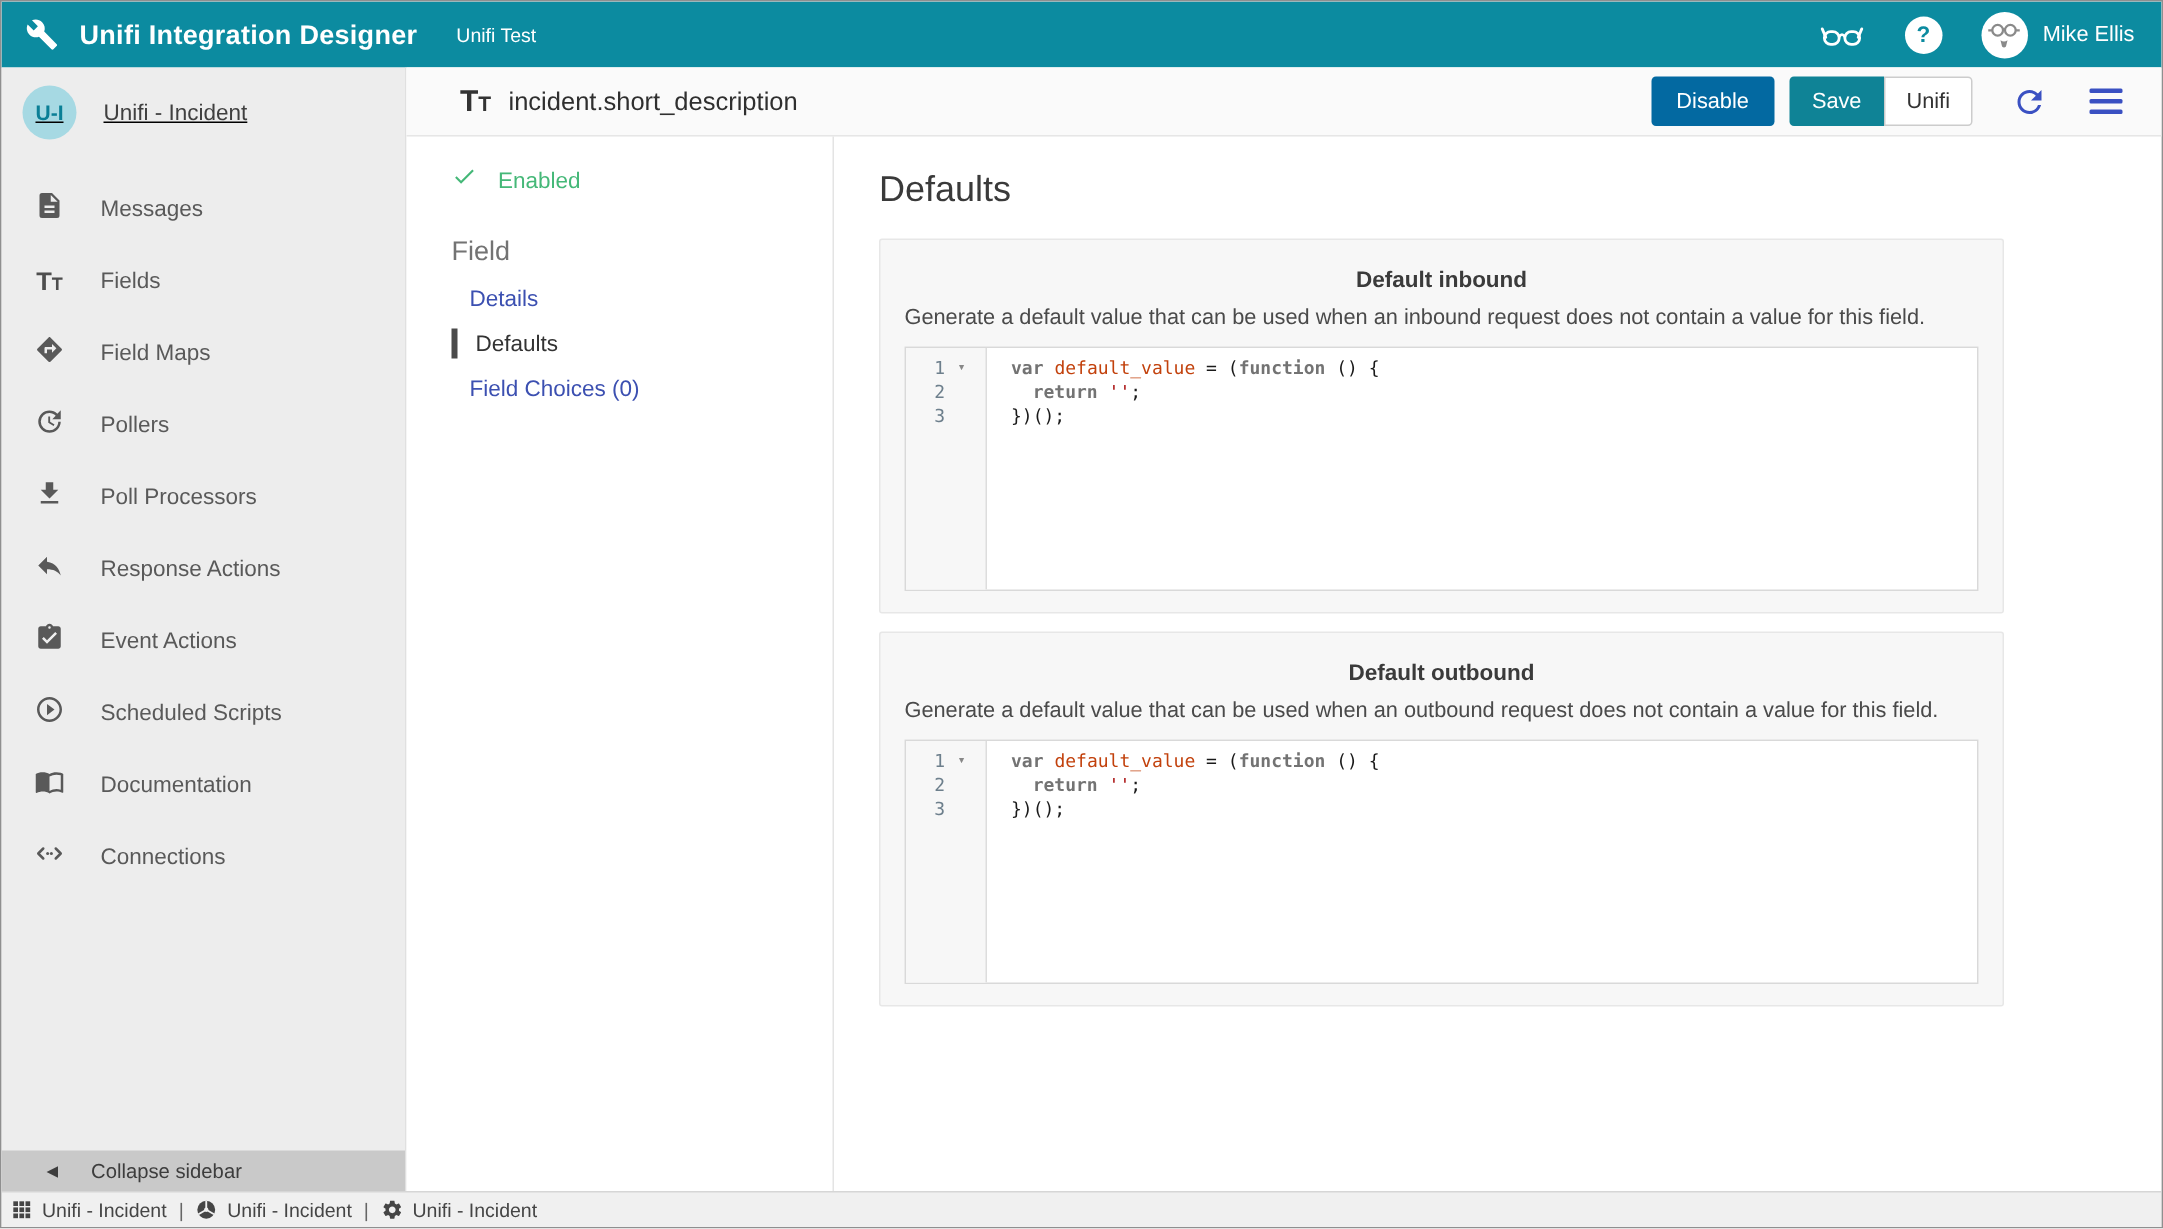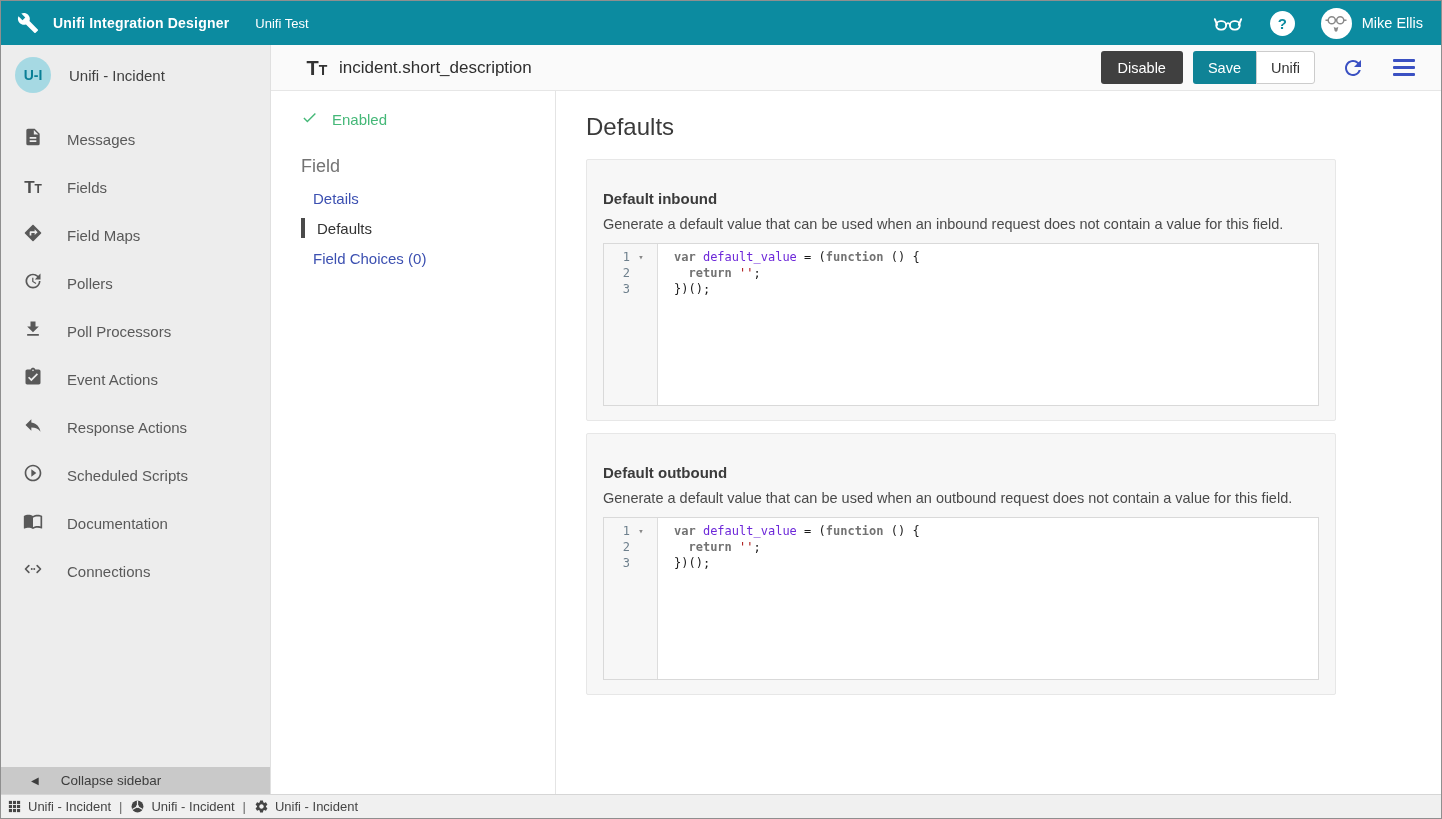--- a/index.html
+++ b/index.html
@@ -2,32 +2,32 @@
 <html><head>
 <meta charset="utf-8">
 <style>
   * { box-sizing: border-box; }
   body { margin:0; font-family:"Liberation Sans", sans-serif; background:#fff; }
   .app { position:relative; width:1442px; height:819px; border:1px solid #8f8f8f; background:#fff; overflow:hidden; }
 
   
   .topbar { position:absolute; top:0; left:0; right:0; height:44px; background:#0c8ba0; display:flex; align-items:center; color:#fff; }
   .wrench-wrap { margin-left:16px; display:flex; }
-  .app-title { font-size:14px; font-weight:700; margin-left:14px; letter-spacing:.2px; }
+  .app-title { font-size:18px; font-weight:700; margin-left:14px; letter-spacing:.2px; }
   .app-subtitle { font-size:13px; margin-left:26px; }
   .topbar-right { margin-left:auto; display:flex; align-items:center; margin-right:18px; }
   .glasses-wrap { display:flex; cursor:pointer; }
   .help-circle { width:25px; height:25px; border-radius:50%; background:#fff; color:#0c8ba0; display:flex; align-items:center; justify-content:center; font-weight:700; font-size:15px; margin-left:26px; cursor:pointer; }
   .avatar-group { display:flex; align-items:center; margin-left:26px; cursor:pointer; }
   .avatar-circle { width:31px; height:31px; border-radius:50%; background:#fff; display:flex; align-items:center; justify-content:center; overflow:hidden; }
   .user-name { font-size:14.5px; margin-left:10px; }
 
   
   .sidebar { position:absolute; top:44px; left:0; width:270px; bottom:24px; background:#ededed; border-right:1px solid #e0e0e0; }
-  .integration-row { display:flex; align-items:center; height:60px; padding-left:14px; }
+  .integration-row { display:flex; align-items:center; height:60px; padding-left:14px;text-decoration:underline; }
   .int-avatar { width:36px; height:36px; border-radius:50%; background:#a6d9e3; color:#0a7f96; font-weight:700; font-size:14px; display:flex; align-items:center; justify-content:center; }
   .int-name { margin-left:18px; font-size:15px; color:#404040; }
   .nav { margin-top:10px; }
   .nav-item { display:flex; align-items:center; height:48px; padding-left:22px; color:#595959; cursor:pointer; }
   .nav-item svg { flex-shrink:0; }
   .nav-label { margin-left:24px; font-size:15px; }
   .tt-icon { display:inline-flex; align-items:baseline; font-weight:700; color:#4d4d4d; width:20px; justify-content:center; }
   .tt-big { font-size:17px; line-height:1; }
   .tt-small { font-size:12px; line-height:1; }
   .collapse-bar { position:absolute; bottom:0; left:0; right:0; height:27px; background:#c9c9c9; display:flex; align-items:center; color:#3d3d3d; font-size:13.5px; cursor:pointer; }
@@ -37,21 +37,21 @@
   
   .main { position:absolute; top:44px; left:270px; right:0; bottom:24px; display:flex; flex-direction:column; background:#fff; }
   .main-header { height:46px; background:#fafafa; border-bottom:1px solid #e6e6e6; display:flex; align-items:center; flex-shrink:0; }
   .record-title-group { display:flex; align-items:center; margin-left:34px; }
   .record-tt { color:#333; width:24px; }
   .record-tt .tt-big { font-size:20px; }
   .record-tt .tt-small { font-size:14px; }
   .record-title { font-size:17px; color:#2f2f2f; margin-left:10px; }
   .header-actions { margin-left:auto; display:flex; align-items:center; margin-right:20px; }
   .btn { height:33px; display:flex; align-items:center; justify-content:center; font-size:14.5px; cursor:pointer; border:none; font-family:inherit; }
-  .btn-disable { background:#404040; color:#fff; border-radius:3px; padding:0 17px; }
+  .btn-disable { background:#0369a1; color:#fff; border-radius:3px; padding:0 17px; }
   .btn-save { background:#0f8396; color:#fff; border-radius:3px 0 0 3px; padding:0 15px; margin-left:10px; }
   .btn-copy { background:#fff; color:#333; border:1px solid #ccc; border-radius:0 3px 3px 0; padding:0 14px; }
   .icon-btn { color:#3a50c2; margin-left:26px; cursor:pointer; display:flex; align-items:center; }
   .hamburger { display:flex; flex-direction:column; gap:3.5px; cursor:pointer; margin-left:28px; margin-right:6px; }
   .hamburger span { display:block; width:22px; height:3.5px; background:#3a50c2; border-radius:1px; }
 
   .content-row { flex:1; display:flex; min-height:0; }
   .subnav { width:285px; border-right:1px solid #e4e4e4; padding-top:18px; flex-shrink:0; }
   .enabled-row { display:flex; align-items:center; margin-left:30px; color:#45b878; cursor:pointer; }
   .enabled-label { margin-left:14px; font-size:15px; }
@@ -59,32 +59,32 @@
   .subnav-links { margin-top:6px; }
   .subnav-link { display:flex; align-items:center; height:30px; margin-left:30px; font-size:15px; color:#3c50b1; cursor:pointer; }
   .subnav-link .link-text { margin-left:12px; }
   .active-bar { width:4px; height:20px; background:#4a4a4a; display:none; }
   .subnav-link.active { color:#333; }
   .subnav-link.active .active-bar { display:block; }
 
   .content { flex:1; padding:14px 0 0 30px; overflow:hidden; }
   .page-title { font-size:24px; color:#3a3a3a; font-weight:400; margin:8px 0 18px 0; }
   .card { width:750px; background:#f7f7f7; border:1px solid #e7e7e7; border-radius:2px; padding:10px 16px 14px 16px; margin-bottom:12px; }
-  .card-title { font-size:15px; font-weight:700; color:#3b3b3b; margin-top:20px; }
+  .card-title { font-size:15px; font-weight:700; color:#3b3b3b; margin-top:8px;text-align:center; }
   .card-desc { font-size:14.5px; color:#4a4a4a; margin-top:9px; }
 
   .editor { margin-top:11px; height:163px; background:#fff; border:1px solid #d9d9d9; display:flex; font-family:"DejaVu Sans Mono", monospace; font-size:12px; line-height:16px; cursor:text; }
   .cm-gutter { width:54px; background:#f7f7f7; border-right:1px solid #ddd; padding-top:5px; flex-shrink:0; }
   .cm-gutter-row { display:flex; height:16px; }
   .cm-lineno { width:26px; text-align:right; color:#6d7f8c; }
   .cm-fold { width:22px; text-align:center; color:#888; font-size:9px; line-height:16px; cursor:pointer; }
   .cm-code { padding:5px 0 0 16px; white-space:pre; }
   .cm-line { height:16px; }
   .tok-keyword { color:#737373; font-weight:bold; }
-  .tok-def { color:#6d28d9; }
+  .tok-def { color:#c2410c; }
   .tok-string { color:#aa1111; }
   .tok-plain { color:#1a1a1a; }
 
   
   .statusbar { position:absolute; left:0; right:0; bottom:0; height:24px; background:#f0f0f0; border-top:1px solid #d6d6d6; display:flex; align-items:center; font-size:13px; color:#454545; }
   .sb-left { display:flex; align-items:center; margin-left:6px; }
   .sb-item { display:flex; align-items:center; cursor:pointer; }
   .sb-item svg { margin-right:6px; }
   .sb-sep { margin:0 8px; color:#666; }
   .sb-right { margin-left:auto; margin-right:8px; display:flex; align-items:center;margin-top:37px; }
@@ -164,29 +164,29 @@
         <span class="nav-label">Pollers</span>
       </div>
       <div class="nav-item">
         <span><svg width="20" height="20" viewBox="0 0 24 24" fill="currentColor">
               <path d="M19 9h-4V3H9v6H5l7 7 7-7zM5 18v2h14v-2H5z"></path>
             </svg></span>
         <span class="nav-label">Poll Processors</span>
       </div>
       <div class="nav-item">
         <span><svg width="20" height="20" viewBox="0 0 24 24" fill="currentColor">
+              <path d="M10 9V5l-7 7 7 7v-4.1c5 0 8.5 1.6 11 5.1-1-5-4-10-11-11z"></path>
+            </svg></span>
+        <span class="nav-label">Response Actions</span>
+      </div>
+      <div class="nav-item">
+        <span><svg width="20" height="20" viewBox="0 0 24 24" fill="currentColor">
               <path d="M19 3h-4.18C14.4 1.84 13.3 1 12 1c-1.3 0-2.4.84-2.82 2H5c-1.1 0-2 .9-2 2v14c0 1.1.9 2 2 2h14c1.1 0 2-.9 2-2V5c0-1.1-.9-2-2-2zm-7 0c.55 0 1 .45 1 1s-.45 1-1 1-1-.45-1-1 .45-1 1-1zm-2 14l-4-4 1.41-1.41L10 14.17l6.59-6.59L18 9l-8 8z"></path>
             </svg></span>
         <span class="nav-label">Event Actions</span>
-      </div>
-      <div class="nav-item">
-        <span><svg width="20" height="20" viewBox="0 0 24 24" fill="currentColor">
-              <path d="M10 9V5l-7 7 7 7v-4.1c5 0 8.5 1.6 11 5.1-1-5-4-10-11-11z"></path>
-            </svg></span>
-        <span class="nav-label">Response Actions</span>
       </div>
       <div class="nav-item">
         <span><svg width="20" height="20" viewBox="0 0 24 24" fill="currentColor">
               <path d="M10 16.5l6-4.5-6-4.5v9zM12 2C6.48 2 2 6.48 2 12s4.48 10 10 10 10-4.48 10-10S17.52 2 12 2zm0 18c-4.41 0-8-3.59-8-8s3.59-8 8-8 8 3.59 8 8-3.59 8-8 8z"></path>
             </svg></span>
         <span class="nav-label">Scheduled Scripts</span>
       </div>
       <div class="nav-item">
         <span><svg width="20" height="20" viewBox="0 0 24 24" fill="currentColor">
               <path d="M21 5c-1.11-.35-2.33-.5-3.5-.5-1.95 0-4.05.4-5.5 1.5-1.45-1.1-3.55-1.5-5.5-1.5S2.45 4.9 1 6v14.65c0 .25.25.5.5.5.1 0 .15-.05.25-.05C3.1 20.45 5.05 20 6.5 20c1.95 0 4.05.4 5.5 1.5 1.35-.85 3.8-1.5 5.5-1.5 1.65 0 3.35.3 4.75 1.05.1.05.15.05.25.05.25 0 .5-.25.5-.5V6c-.6-.45-1.25-.75-2-1zm0 13.5c-1.1-.35-2.3-.5-3.5-.5-1.7 0-4.15.65-5.5 1.5V8c1.35-.85 3.8-1.5 5.5-1.5 1.2 0 2.4.15 3.5.5v11.5z"></path>

